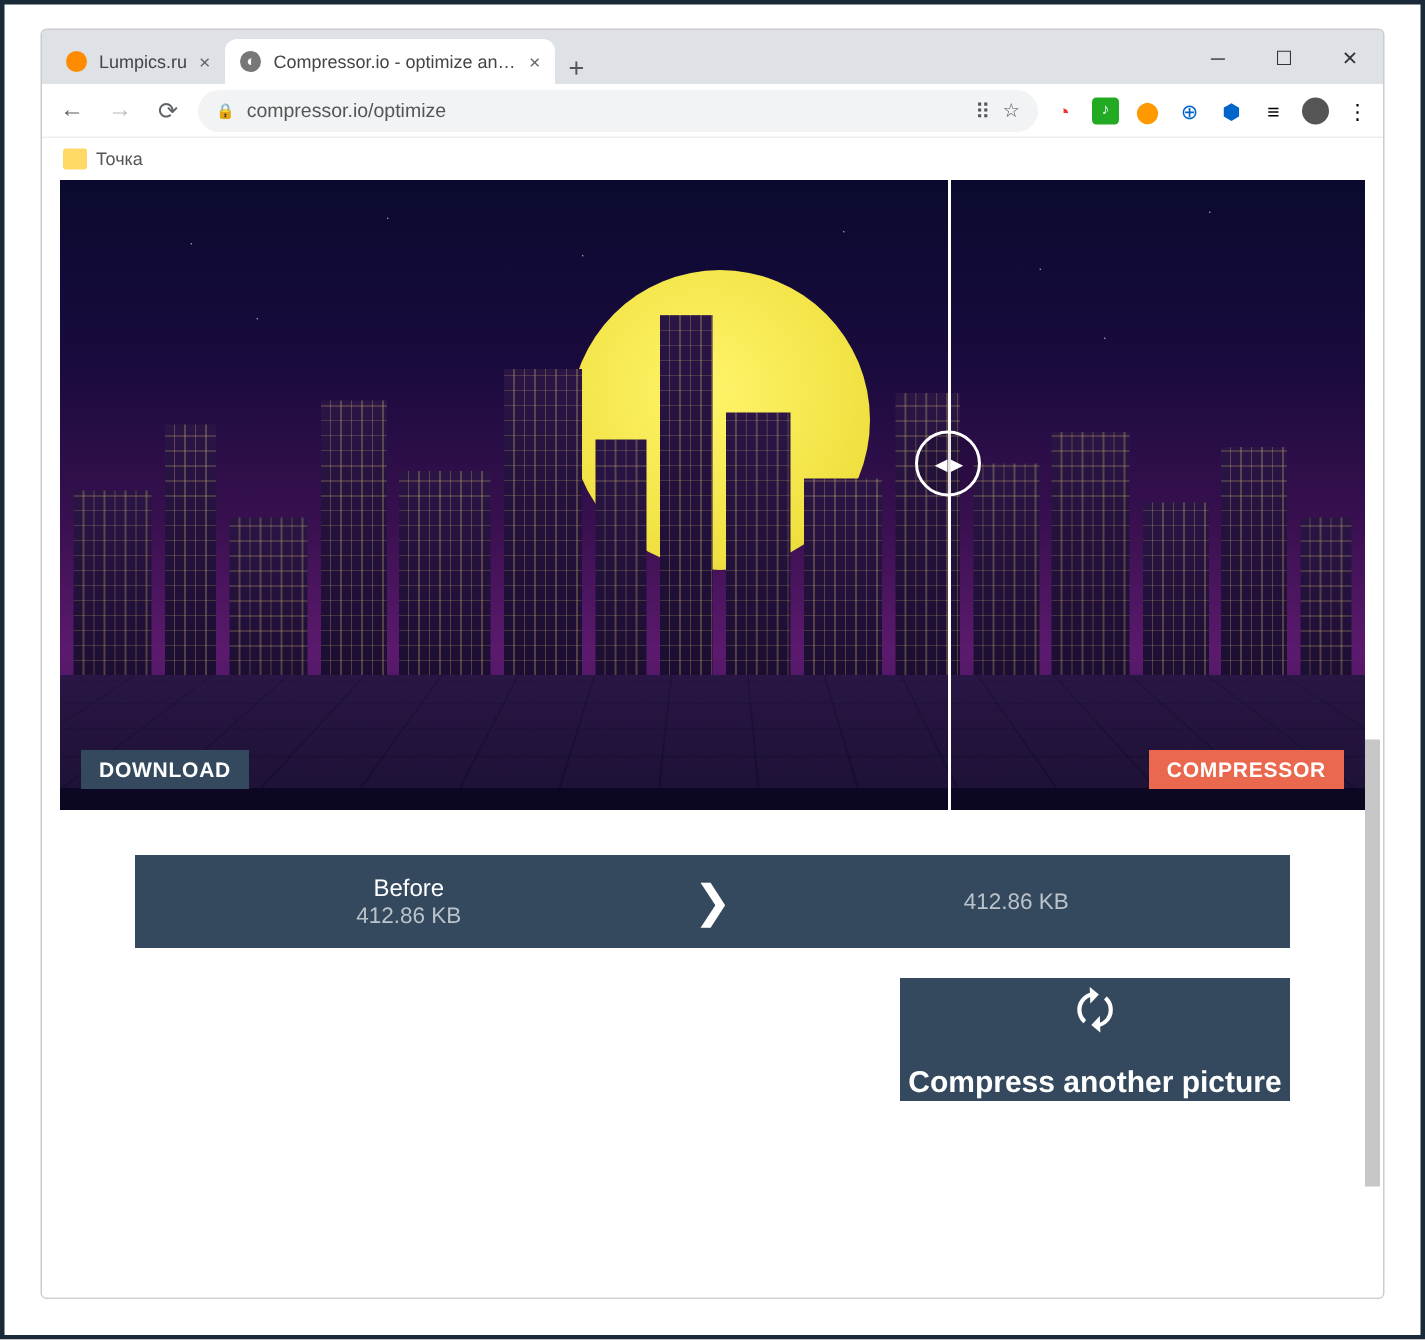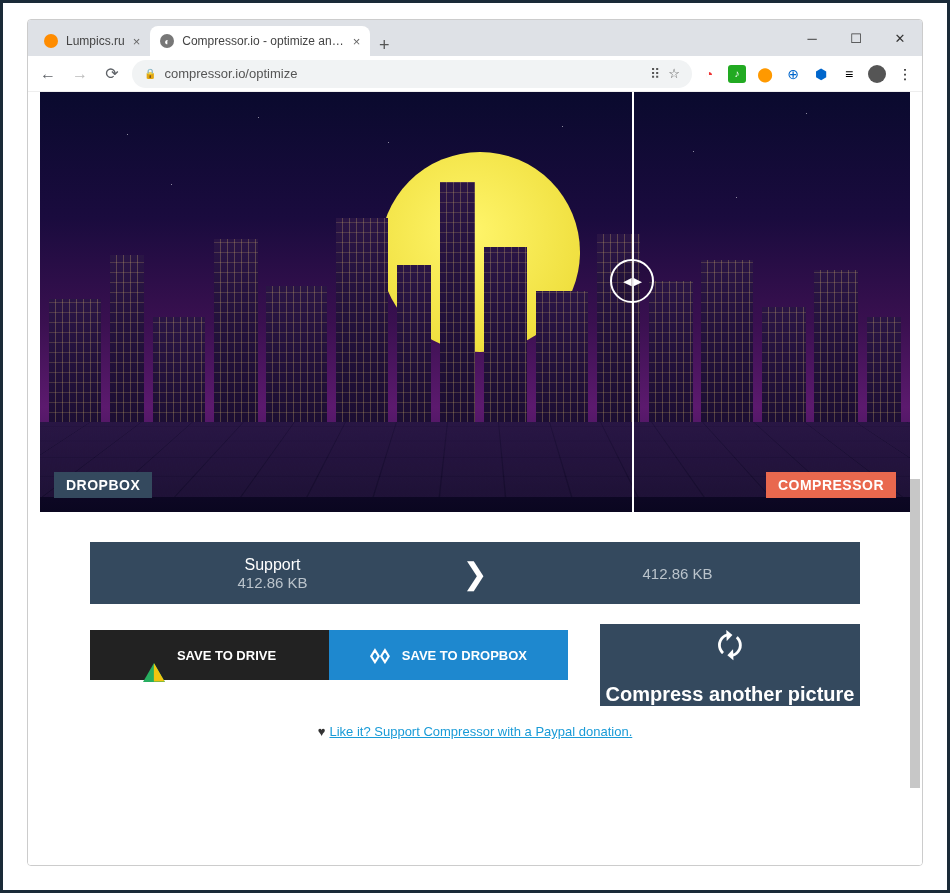--- a/index.html
+++ b/index.html
@@ -136,20 +136,24 @@
       <span class="ic" style="background:#2a2;color:#fff;font-size:10px">♪</span>
       <span class="ic" style="color:#f90">⬤</span>
       <span class="ic" style="color:#06c">⊕</span>
       <span class="ic" style="color:#06c">⬢</span>
       <span class="ic">≡</span>
       <span class="ic" style="border-radius:50%;background:#555"></span>
       <span class="ic">⋮</span>
     </div>
   </div>
 
+  <div class="bookmarks">
+    <span class="folder"></span>
+    <span>Точка</span>
+  </div>
 
   <div class="content">
     <div class="scrollbar">
           <div class="scroll-thumb"></div>
         </div>
 
     <div class="page">
 
       <div class="compare">
         <div class="sky"></div>
@@ -182,55 +186,42 @@
           <div class="bsil" style="left:83%;width:5%;height:52%"></div>
           <div class="bsil" style="left:89%;width:5%;height:66%"></div>
           <div class="bsil" style="left:95%;width:4%;height:48%"></div>
         </div>
         <div class="water"></div>
         <div class="divider"></div>
         <div class="dhandle">
               <span>◀</span>
               <span>▶</span>
             </div>
-        <div class="badge left">DROPBOX</div>
+        <div class="badge left">DOWNLOAD</div>
         <div class="badge right">COMPRESSOR</div>
       </div>
 
       <div class="stats">
         <div class="col">
-          <div class="lab">Support</div>
+          <div class="lab">Before</div>
           <div class="val">412.86 KB</div>
         </div>
         <div class="arrow">❯</div>
         <div class="col">
           <div class="val">412.86 KB</div>
         </div>
       </div>
 
       <div class="row2">
         <div class="left-col">
-          <div class="save-row">
-            <div class="save-btn save-drive">
-              <span><span class="triangle-drive"></span></span>
-              <span>SAVE TO DRIVE</span>
-            </div>
-            <div class="save-btn save-db">
-              <span style="font-size:22px">⬨⬨</span>
-              <span>SAVE TO DROPBOX</span>
-            </div>
-          </div>
         </div>
         <div class="right-col">
           <div class="refresh">🗘</div>
           <div class="txt">Compress another picture</div>
         </div>
       </div>
 
-      <div class="footer">
-        <span class="heart">♥</span><a href="#">Like it? Support Compressor with a Paypal donation.</a>
-      </div>
 
     </div>
   </div>
 
  </div>
 </div>
 
 </body></html>

